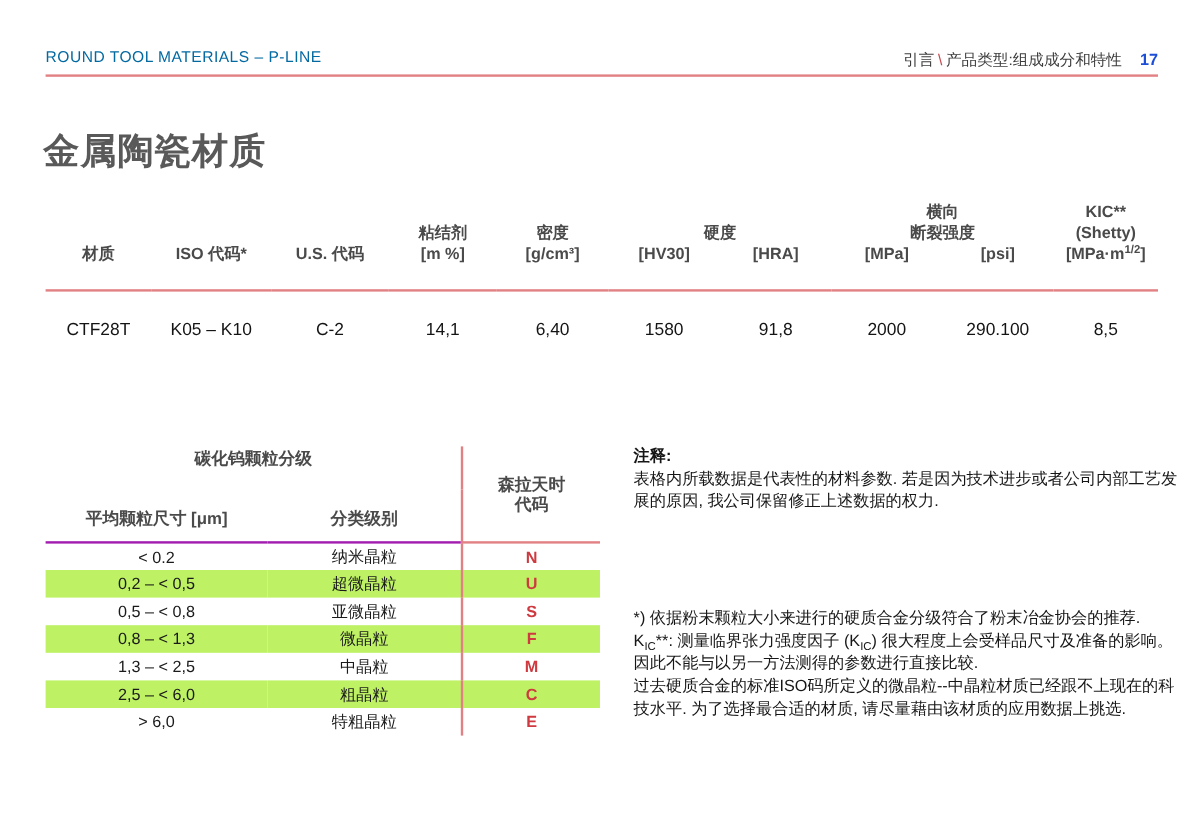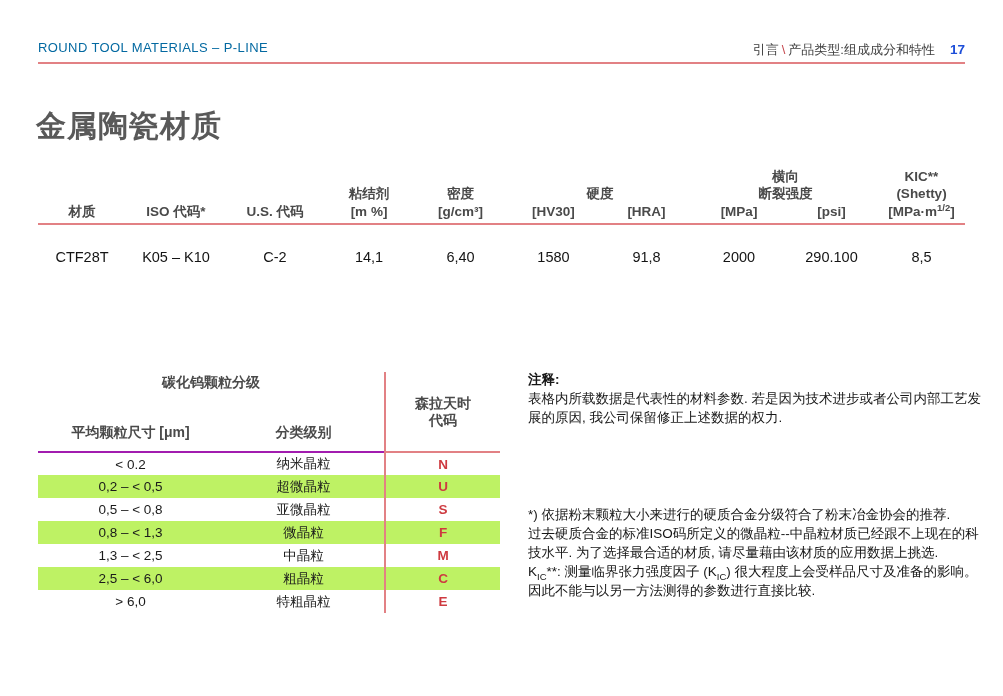--- a/index.html
+++ b/index.html
@@ -40,21 +40,21 @@
   
   .spec-table-wrap { position: absolute; left: 38px; top: 168px; width: 927px; }
   table.spec { width: 927px; border-collapse: collapse; table-layout: fixed; }
   table.spec td {
     text-align: center; vertical-align: bottom;
   }
   table.spec tr.group-row td, table.spec tr.unit-row td {
     font-size: 13.5px; font-weight: 700; color: #4a4a4a; line-height: 17px;
   }
   table.spec tr.group-row td { padding-bottom: 1px; }
-  table.spec tr.unit-row td { padding-bottom: 3px; border-bottom: 2px solid #E28184; }
+  table.spec tr.unit-row td { padding-bottom: 21px; border-bottom: 2px solid #E28184; }
   table.spec tr.data-row td { padding-top: 24px; font-size: 14.5px; color: #141414; font-weight: 400; }
   .sup { font-size: 9.5px; vertical-align: super; line-height: 0; }
   .sub { font-size: 9.5px; vertical-align: sub; line-height: 0; }
 
   
   .grain-wrap { position: absolute; left: 38px; top: 372px; width: 462px; }
   table.grain { width: 462px; border-collapse: collapse; table-layout: fixed; }
   table.grain th { font-size: 14px; font-weight: 700; color: #4a4a4a; text-align: center; }
   .gt-title-cell { vertical-align: top; height: 36px; padding-top: 2px; }
   .gt-sub-cell { vertical-align: bottom; height: 44px; padding-bottom: 9px; border-bottom: 2px solid #a21caf; }
@@ -204,16 +204,16 @@
       <td class="code-cell">E</td>
     </tr>
   </tbody>
     </table>
 </div>
 
 <div class="notes">
   <p><span class="notes-title">注释:</span><br><span>表格内所载数据是代表性的材料参数. 若是因为技术进步或者公司内部工艺发展的原因, 我公司保留修正上述数据的权力.</span></p>
   <div class="footnotes">
     <p>*) 依据粉末颗粒大小来进行的硬质合金分级符合了粉末冶金协会的推荐.</p>
+    <p><span>K</span><span class="sub">IC</span><span>**: 测量临界张力强度因子 (K</span><span class="sub">IC</span><span>) 很大程度上会受样品尺寸及准备的影响。因此不能与以另一方法测得的参数进行直接比较.</span></p>
     <p>过去硬质合金的标准ISO码所定义的微晶粒--中晶粒材质已经跟不上现在的科技水平. 为了选择最合适的材质, 请尽量藉由该材质的应用数据上挑选.</p>
-    <p><span>K</span><span class="sub">IC</span><span>**: 测量临界张力强度因子 (K</span><span class="sub">IC</span><span>) 很大程度上会受样品尺寸及准备的影响。因此不能与以另一方法测得的参数进行直接比较.</span></p>
   </div>
 </div>
 
 </body></html>

